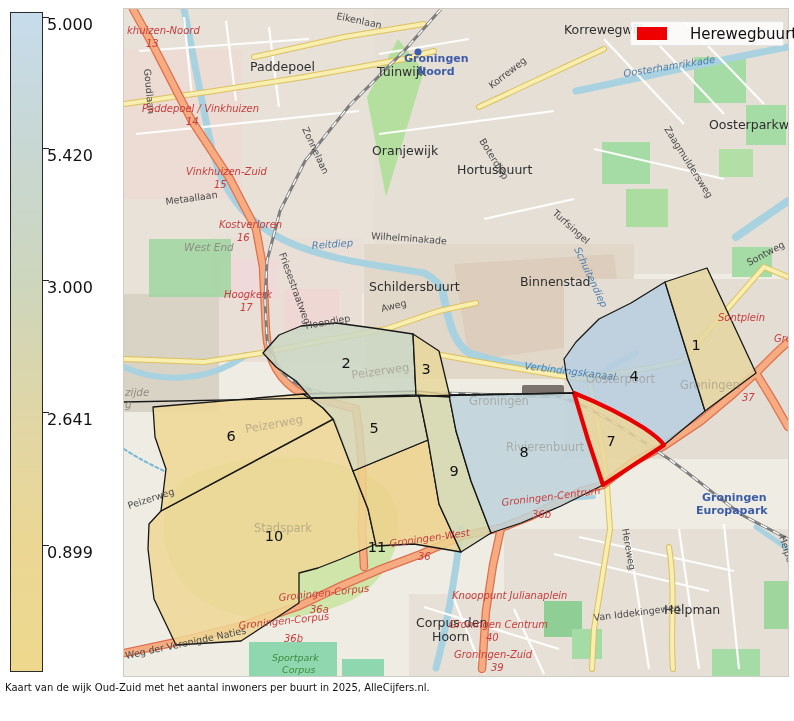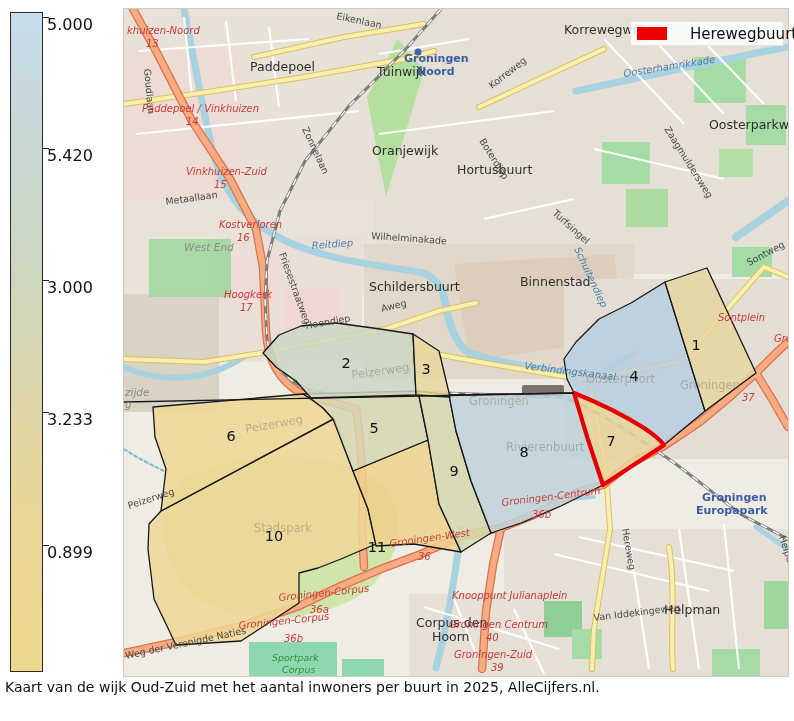--- a/index.html
+++ b/index.html
@@ -29,21 +29,21 @@
   .lbl-park{font-size:9.5px;fill:#3d8c3d;font-style:italic;}
   .region-number{font-size:14.5px;fill:#111;text-anchor:middle;}
   
   #map-legend{position:absolute;left:630px;top:21px;width:154px;height:25px;
               background:rgba(255,255,255,0.85);border:1px solid #e3e3e3;border-radius:2px;
               display:flex;align-items:center;padding:0 6px;box-sizing:border-box;gap:13px;}
   #legend-swatch{width:30px;height:13px;margin-right:10px;flex:0 0 auto;}
   #legend-label{font-size:15px;color:#111;white-space:nowrap;}
   
   #caption{position:absolute;left:5px;top:678px;width:784px;}
-  #caption div{font-size:14px;color:#111;line-height:19px;white-space:nowrap;}
+  #caption div{font-size:10px;color:#111;line-height:19px;white-space:nowrap;}
 </style>
 </head>
 <body>
 
 <div id="figure">
 
   <div id="colorbar"></div>
   <div id="colorbar-ticks" style="position: absolute; left: 0px; top: 0px;">
       <div class="cb-tick" style="top: 17px; left: 43px;">
         <span class="mark"></span>
@@ -52,21 +52,21 @@
       <div class="cb-tick" style="top: 148px; left: 43px;">
         <span class="mark"></span>
         <span class="lab">5.420</span>
       </div>
       <div class="cb-tick" style="top: 280px; left: 43px;">
         <span class="mark"></span>
         <span class="lab">3.000</span>
       </div>
       <div class="cb-tick" style="top: 412px; left: 43px;">
         <span class="mark"></span>
-        <span class="lab">3.233</span>
+        <span class="lab">2.641</span>
       </div>
       <div class="cb-tick" style="top: 545px; left: 43px;">
         <span class="mark"></span>
         <span class="lab">0.899</span>
       </div>
     </div>
 
   <div id="map-wrap">
     <svg width="664" height="667" viewBox="0 0 664 667">
 

